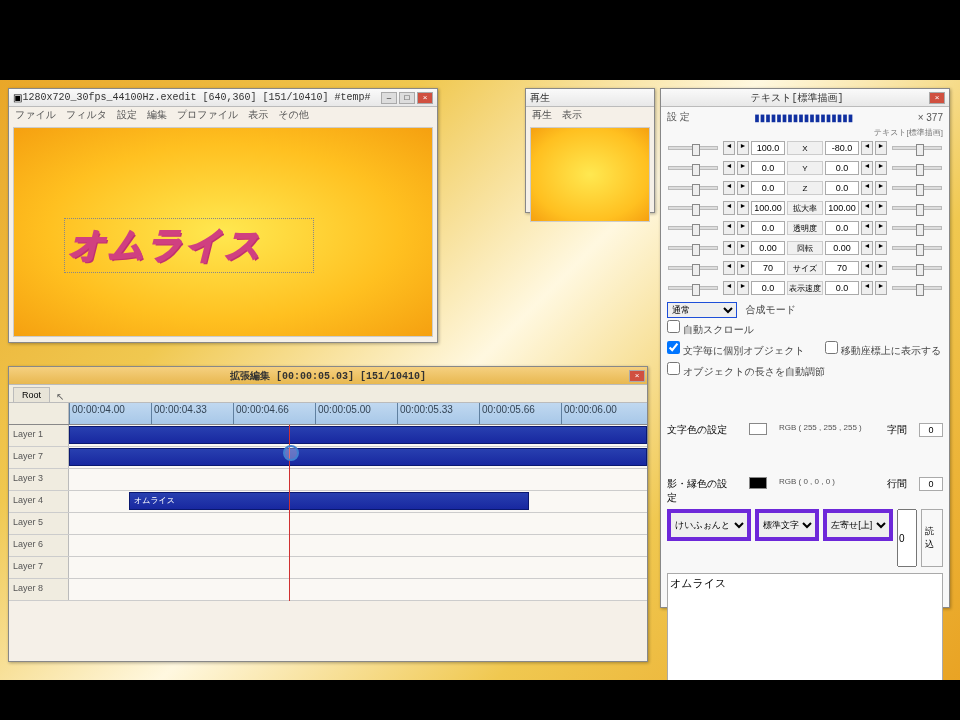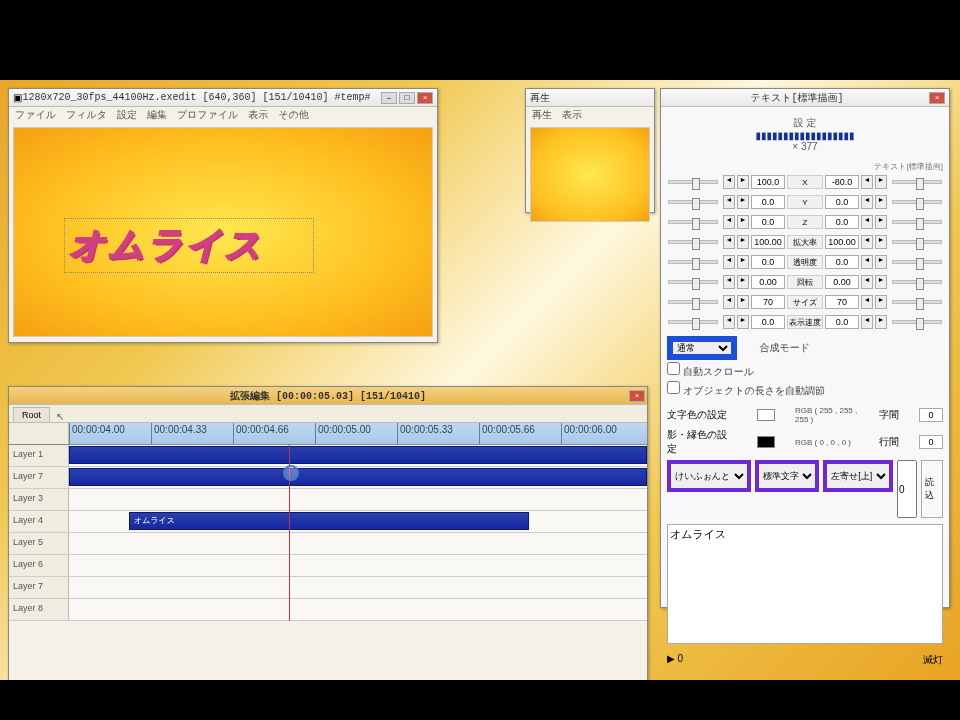--- a/index.html
+++ b/index.html
@@ -18,43 +18,43 @@
 #win-preview { left:8px; top:88px; width:430px; height:255px; }
 #win-preview .canvas { margin:4px; height:210px; background:radial-gradient(ellipse at center,#ffe850 0%,#ffc020 60%,#f5a010 100%); position:relative; border:1px solid #ccc; }
 #win-preview .textobj { position:absolute; left:50px; top:90px; font-size:36px; font-weight:900; font-style:italic; color:#fff; -webkit-text-stroke:2px #d04080; text-shadow:2px 2px 0 #c03070; letter-spacing:2px; border:1px dotted #888; padding:2px 50px 2px 4px; }
 
 
 #win-sub { left:525px; top:88px; width:130px; height:125px; }
 #win-sub .canvas { margin:4px; height:95px; background:radial-gradient(ellipse at center,#ffe850 0%,#ffc020 70%,#f5a010 100%); border:1px solid #ccc; }
 
 
 #win-props { left:660px; top:88px; width:290px; height:520px; background:#f8f8f8; }
-.prop-top { padding:9px 6px; display:flex; justify-content:center; align-items:center; font-size:9px; color:#555;flex-direction:column; }
+.prop-top { padding:3px 6px; display:flex; justify-content:center; align-items:center; font-size:9px; color:#555; }
 .prop-row { display:flex; align-items:center; height:20px; padding:0 4px; gap:2px; }
 .prop-row .mini-slider { flex:1; height:4px; background:#ddd; border:1px solid #bbb; position:relative; margin:0 3px; }
 .prop-row .mini-slider::after { content:""; position:absolute; left:48%; top:-3px; width:6px; height:10px; background:#eee; border:1px solid #888; }
 .prop-row .spin { width:12px; height:14px; background:#eee; border:1px solid #aaa; font-size:7px; text-align:center; cursor:pointer; }
 .prop-row input[type=text] { width:34px; height:14px; border:1px solid #aaa; text-align:center; font-size:9px; background:#fff; }
 .prop-row .lbl { width:36px; height:14px; background:#f0f0f0; border:1px solid #ccc; text-align:center; font-size:8px; line-height:14px; overflow:hidden; }
 .prop-mid { padding:4px 6px; font-size:9px; color:#444; }
-.prop-mid select { width:70px; height:24px; font-size:9px; border:6px solid #1d4ed8; margin-right:20px; }
+.prop-mid select { width:70px; height:16px; font-size:9px; border:1px solid #1d4ed8; margin-right:6px; }
 .prop-mid label { display:block; margin:2px 0; }
 .prop-mid input[type=checkbox] { margin-right:3px; }
-.colorrow { display:flex; align-items:center; gap:20px; padding:2px 6px; font-size:9px; }
+.colorrow { display:flex; align-items:flex-start; gap:12px; padding:2px 6px; font-size:9px;margin-top:36px; }
 .colorrow .swatch { width:18px; height:12px; border:1px solid #888; }
 .colorrow .rgb { flex:1; font-size:8px; color:#555; }
 .colorrow input { width:24px; height:14px; border:1px solid #aaa; text-align:center; font-size:9px; }
 .fontrow { display:flex; gap:4px; padding:2px 6px; }
 .fontrow select { height:32px; font-size:9px; border:4px solid #6d28d9; }
 .textarea-wrap { margin:4px 6px; }
 .textarea-wrap textarea { width:100%; height:120px; border:1px solid #aaa; font-size:11px; padding:2px; resize:none; background:#fff; }
 .prop-bottom { display:flex; justify-content:space-between; padding:3px 6px; font-size:9px; }
 
 
-#win-timeline { left:8px; top:386px; width:640px; height:296px; }
+#win-timeline { left:8px; top:366px; width:640px; height:296px; }
 #win-timeline .titlebar { background:linear-gradient(#f5d080,#e8b850); justify-content:center; }
 #win-timeline .titlebar .title { flex:0 1 auto; color:#333; font-weight:bold; }
 #win-timeline .titlebar .btn.close { position:absolute; right:2px; }
 .tl-tabs { height:18px; background:#f0ece0; display:flex; align-items:flex-end; padding:0 4px; gap:2px; border-bottom:1px solid #bbb; }
 .tl-tabs .tab { padding:2px 8px; background:#e8e4d8; border:1px solid #bbb; border-bottom:none; font-size:9px; cursor:pointer; }
 .tl-tabs .cursor-ico { margin-left:4px; color:#555; }
 .tl-ruler { height:22px; background:linear-gradient(#c0d8f0,#a8c8e8); border-bottom:1px solid #888; display:flex; position:relative; }
 .tl-ruler .lyrlabel-space { width:60px; background:#f0ece0; border-right:1px solid #bbb; }
 .tl-ruler .ticks { flex:1; position:relative; overflow:hidden; }
 .tl-ruler .tick { position:absolute; top:0; height:100%; border-left:1px solid #6080a0; font-size:10px; padding:1px 2px; color:#345; }
@@ -226,20 +226,24 @@
           <div class="spin">◄</div>
           <div class="spin">►</div>
           <div class="mini-slider"></div>
         </div>
       </div>
 
     <div class="prop-mid">
       <select><option>通常</option></select>
       <span>合成モード</span>
       <label><input type="checkbox" style=""><span>自動スクロール</span></label>
+      <div style="display:flex;gap:20px">
+        <label><input type="checkbox" checked="" style=""><span>文字毎に個別オブジェクト</span></label>
+        <label><input type="checkbox" style=""><span>移動座標上に表示する</span></label>
+      </div>
       <label><input type="checkbox" style=""><span>オブジェクトの長さを自動調節</span></label>
     </div>
 
     <div class="colorrow">
       <span style="width:70px">文字色の設定</span>
       <span class="swatch" style="background:#fff"></span>
       <span class="rgb">RGB ( 255 , 255 , 255 )</span>
       <span>字間</span>
       <input type="text" value="0" style="">
     </div>

